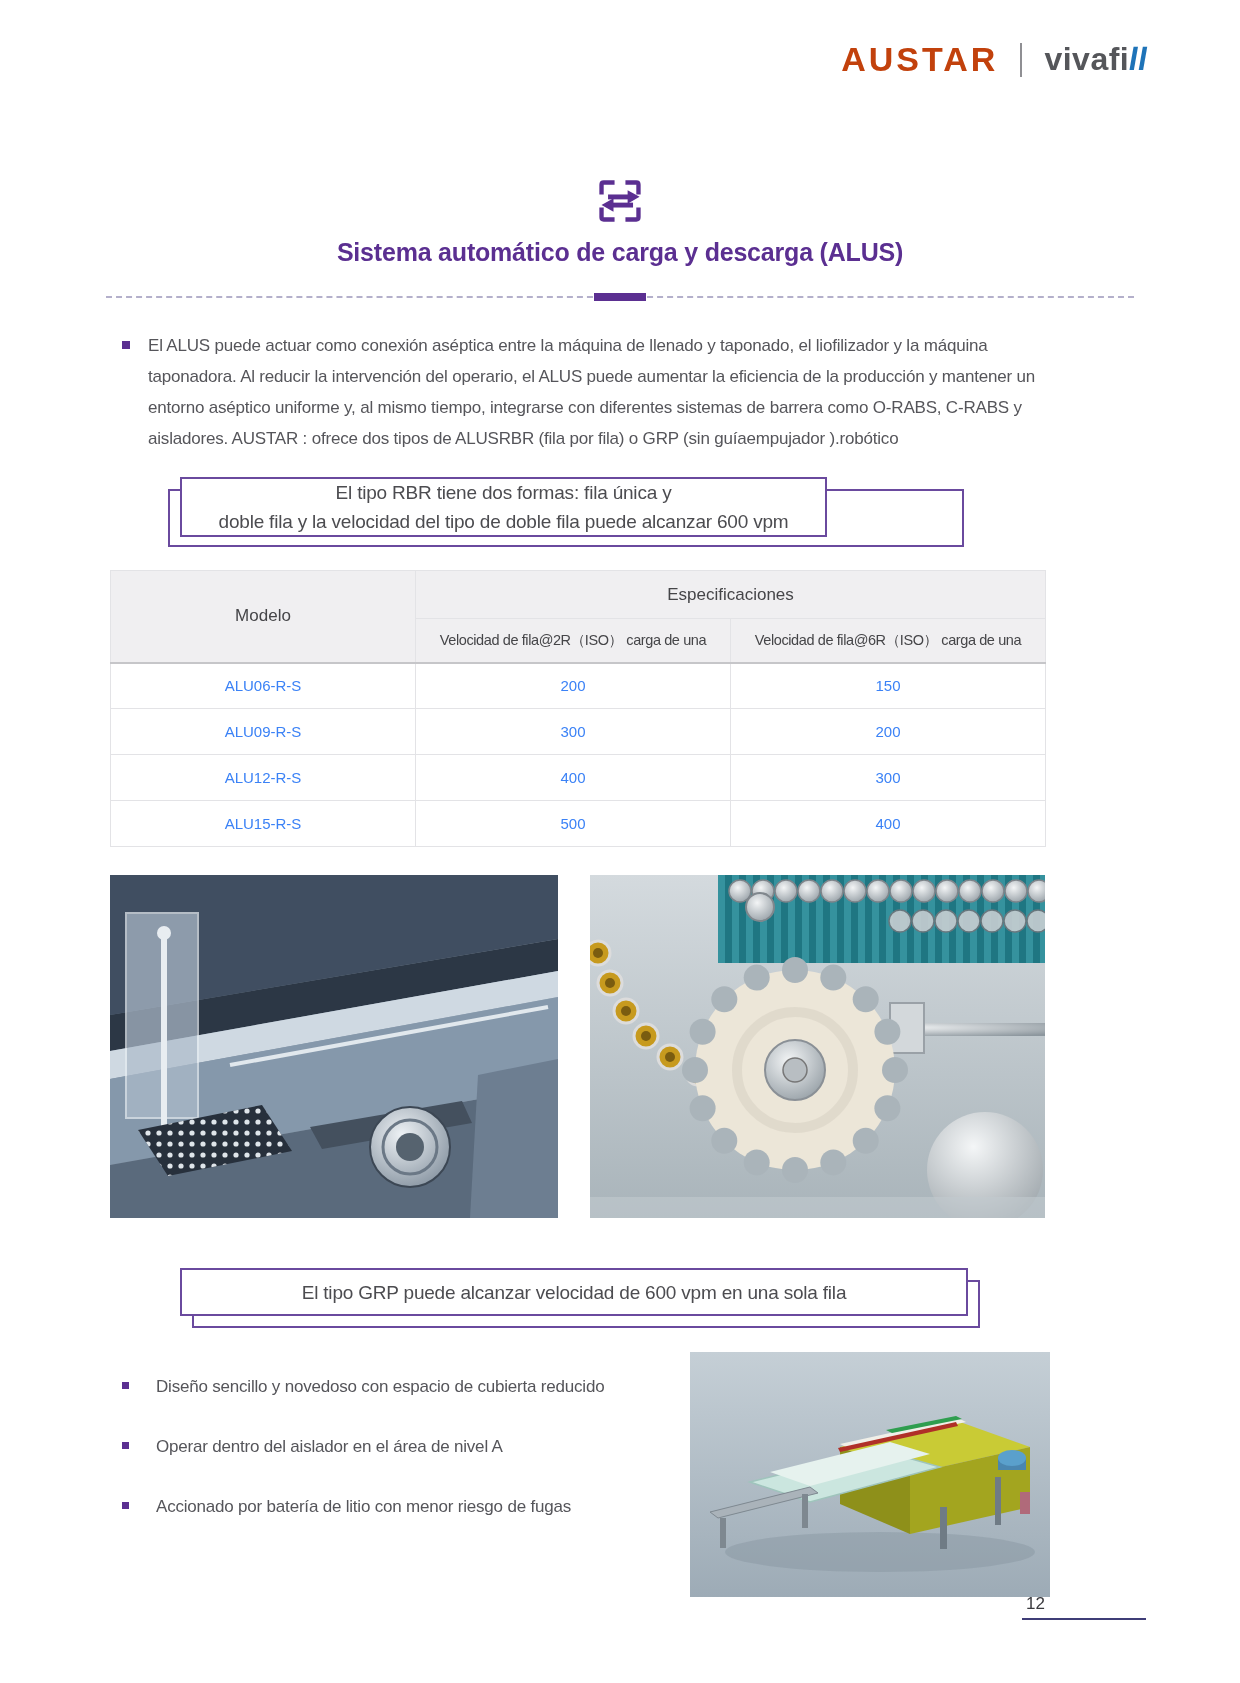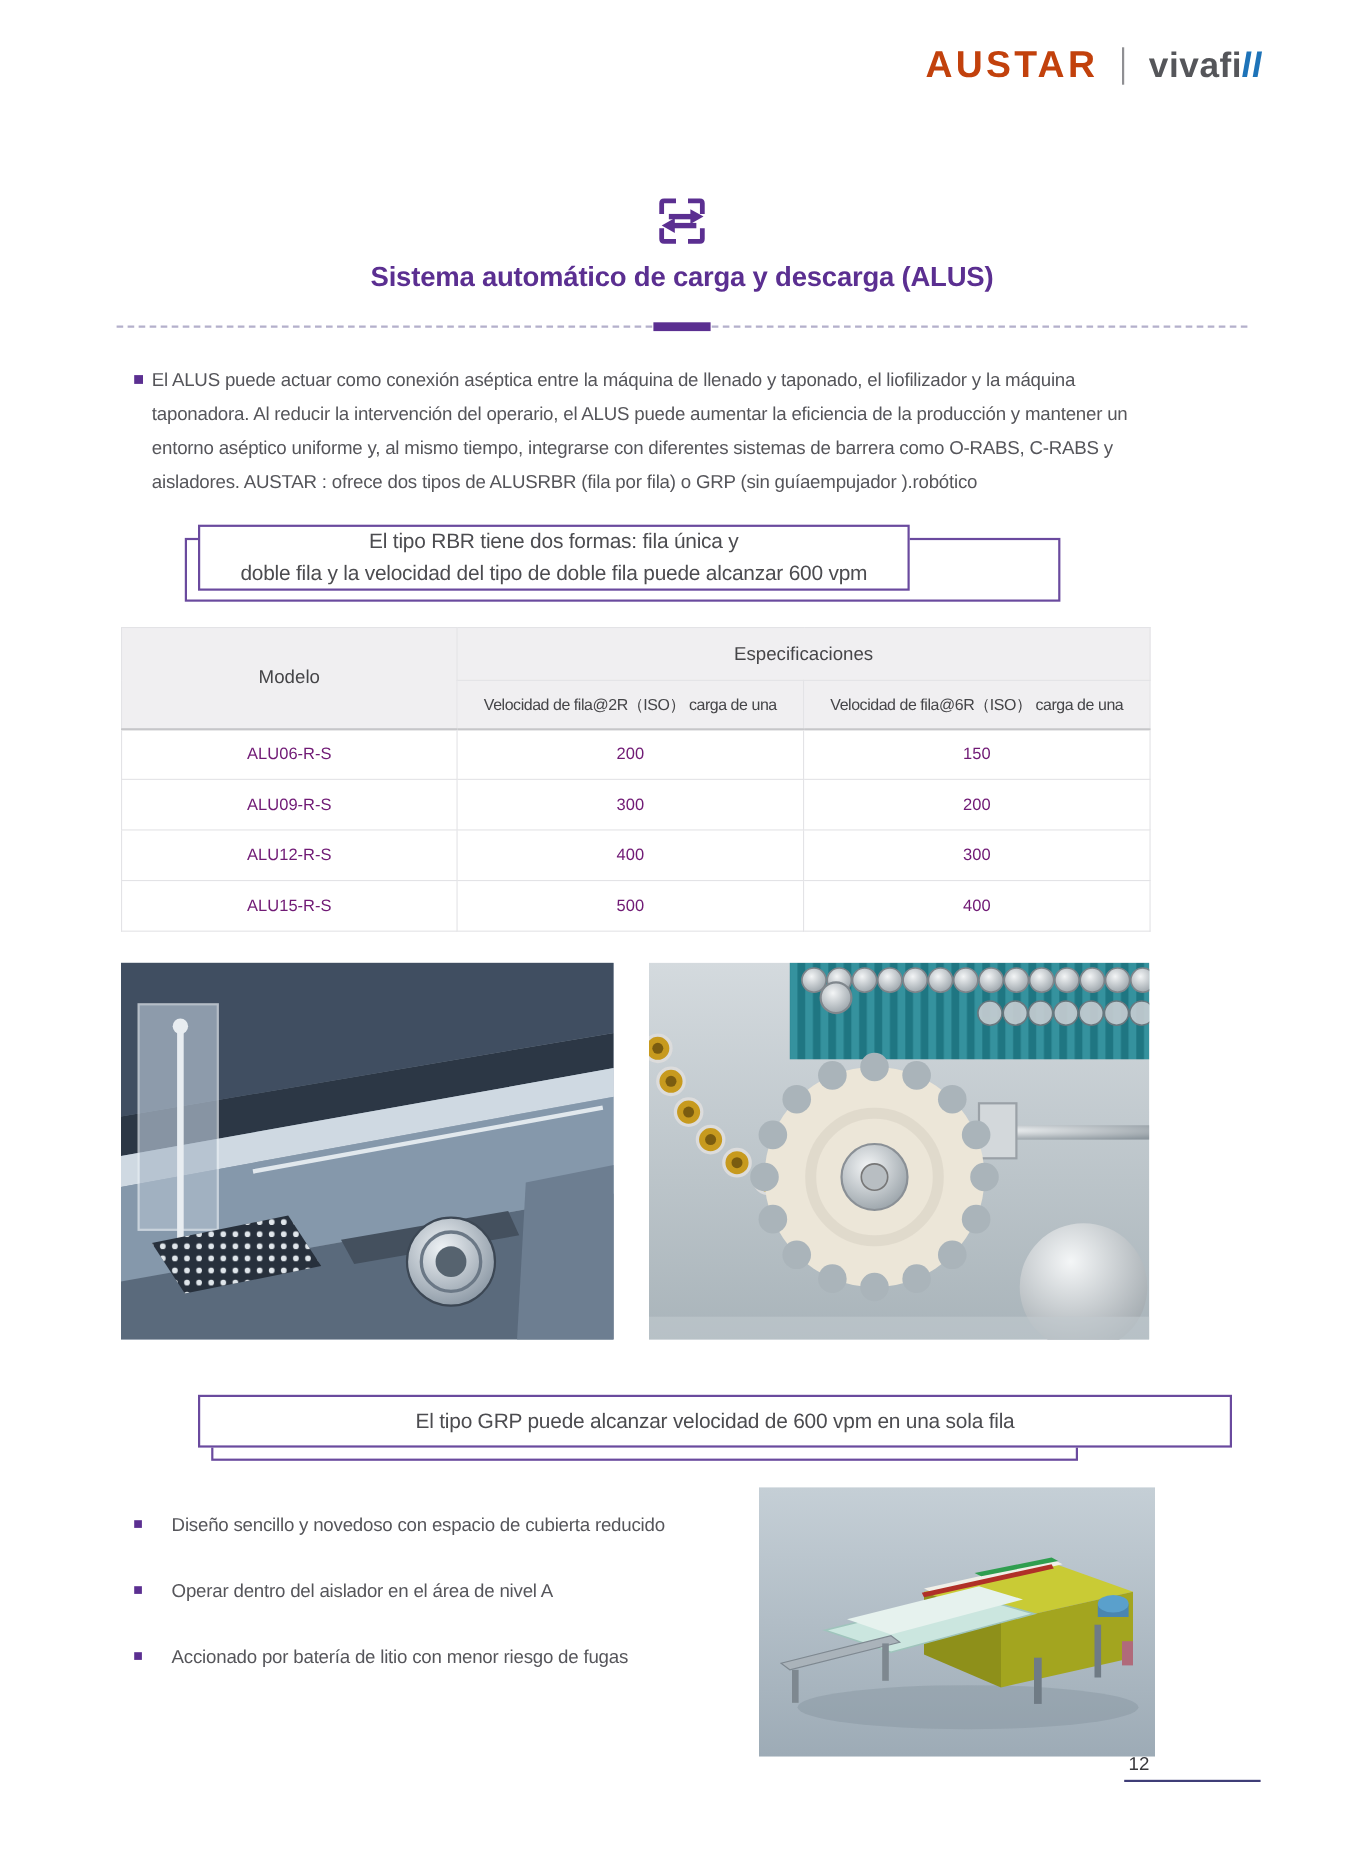--- a/index.html
+++ b/index.html
@@ -13,43 +13,43 @@
   .vivafill { font-size:32px; font-weight:bold; color:#55565a; letter-spacing:0.5px; }
   .vivafill .accent { color:#1e73b8; display:inline-block; transform:skewX(-10deg); }
 
   
   .transfer-icon { position:absolute; top:176px; left:50%; transform:translateX(-50%); width:50px; height:50px; }
   .page-title { position:absolute; top:238px; left:0; width:100%; text-align:center; font-size:25px; font-weight:bold; color:#5b2f91; letter-spacing:-0.2px; }
   .section-divider { position:absolute; top:296px; left:106px; width:1028px; border-top:2px dashed #b4b0cb; }
   .section-divider .solid { position:absolute; top:-5px; left:50%; transform:translateX(-50%); width:52px; height:8px; background:#5b2f91; }
 
   
-  .intro { position:absolute; top:330px; left:122px; width:920px; display:flex; gap:8px; font-size:17px; line-height:31px; color:#55555a; letter-spacing:-0.2px; }
+  .intro { position:absolute; top:330px; left:122px; width:920px; display:flex; gap:18px; font-size:17px; line-height:31px; color:#55555a; letter-spacing:-0.2px; }
   .sq-bullet { flex:0 0 auto; width:8px; height:8px; background:#5b2f91; margin-top:11px; }
 
   
   .callout-shadow { position:absolute; border:2px solid #6a4a9e; background:transparent; }
   .callout { position:absolute; border:2px solid #6a4a9e; background:#ffffff; display:flex; flex-direction:column; justify-content:center; text-align:center; font-size:19px; line-height:29px; color:#4c4c50; letter-spacing:-0.2px; }
 
   .rbr-shadow { top:489px; left:168px; width:796px; height:58px; }
   .rbr-box   { top:477px; left:180px; width:647px; height:60px; }
 
   .grp-shadow { top:1280px; left:192px; width:788px; height:48px; }
-  .grp-box   { top:1268px; left:180px; width:940px; height:48px; }
+  .grp-box   { top:1268px; left:180px; width:788px; height:48px; }
 
   
   .spec-table { position:absolute; top:570px; left:110px; width:935px; border-collapse:collapse; table-layout:fixed; background:#ffffff; }
   .spec-table col.c1 { width:305px; } .spec-table col.c2 { width:315px; } .spec-table col.c3 { width:315px; }
   .spec-table th, .spec-table td { border:1px solid #e3e3e6; text-align:center; vertical-align:middle; }
   .spec-table thead th { background:#f0eff1; color:#454548; font-weight:normal; }
   .spec-table .th-model { font-size:17px;margin-top:48px; }
   .spec-table .th-spec { font-size:17px; height:48px; }
   .spec-table .th-sub { font-size:14.5px; height:44px; letter-spacing:-0.4px; white-space:nowrap; overflow:hidden; padding:0 2px; border-bottom:2px solid #c6c6c9; }
   .spec-table .th-model { border-bottom:2px solid #c6c6c9; }
-  .spec-table tbody td { height:46px; font-size:15px; color:#701a75;margin-left:24px; }
+  .spec-table tbody td { height:46px; font-size:15px; color:#3b82f6;margin-left:24px; }
 
   
   .photo { position:absolute; top:875px; height:343px; overflow:hidden; }
   .photo svg { display:block; width:100%; height:100%; }
   .photo-left { left:110px; width:448px; }
   .photo-right { left:590px; width:455px; }
 
   
   .features { position:absolute; top:1372px; left:122px; width:566px; list-style:none; }
   .features li { display:flex; gap:27px; margin-bottom:31px; font-size:17px; line-height:29px; color:#55555a; letter-spacing:-0.2px; }

